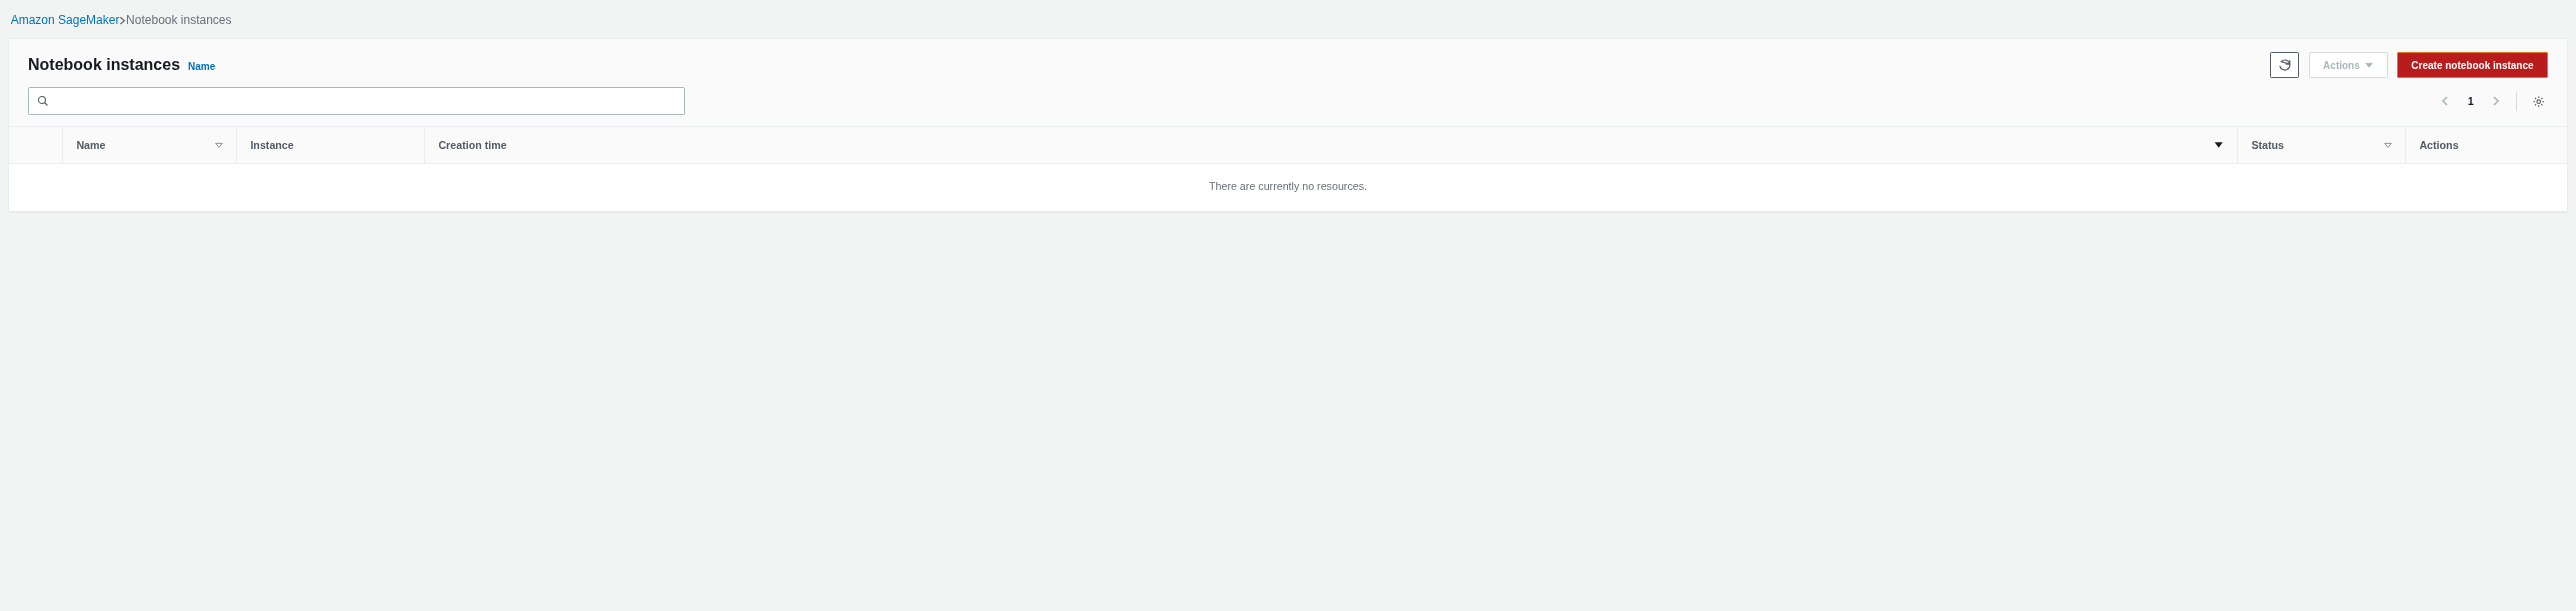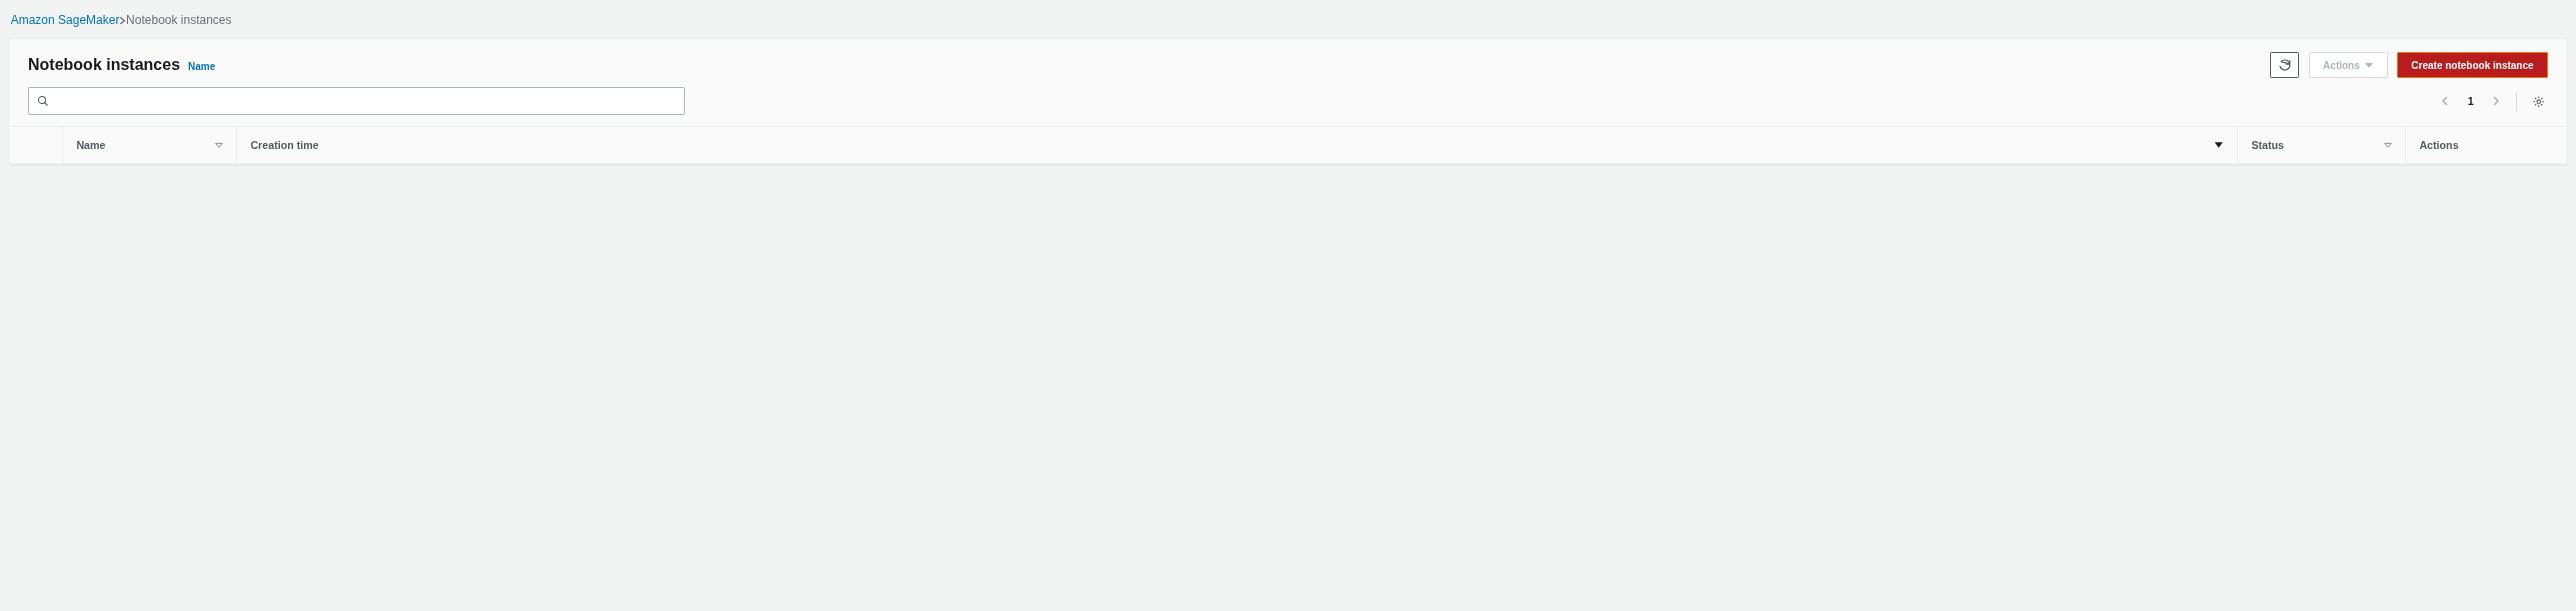--- a/index.html
+++ b/index.html
@@ -294,38 +294,42 @@
       <div class="thead">
         <div class="th checkbox-col"></div>
         <div class="th name-col">
           <span>Name</span>
           <span class="sort">
             <svg width="8" height="6.7" viewBox="0 0 12 10">
                 <polygon points="1,2 11,2 6,8" fill="none" stroke="#879196" stroke-width="1.5"></polygon>
               </svg>
           </span>
         </div>
+        <div class="th inst-col">
+          <span>Instance</span>
+        </div>
         <div class="th time-col">
           <span>Creation time</span>
           <span class="sort">
             <svg width="9.4" height="8" viewBox="0 0 14 12">
                 <polygon points="1,2 13,2 7,10" fill="#16191f"></polygon>
               </svg>
           </span>
         </div>
         <div class="th status-col">
           <span>Status</span>
           <span class="sort">
             <svg width="8" height="6.7" viewBox="0 0 12 10">
                 <polygon points="1,2 11,2 6,8" fill="none" stroke="#879196" stroke-width="1.5"></polygon>
               </svg>
           </span>
         </div>
         <div class="th actions-col">
           <span>Actions</span>
         </div>
       </div>
+      <div class="tbody-empty">There are currently no resources.</div>
     </div>
 
   </section>
 
 </div>
 
 
 </body></html>

